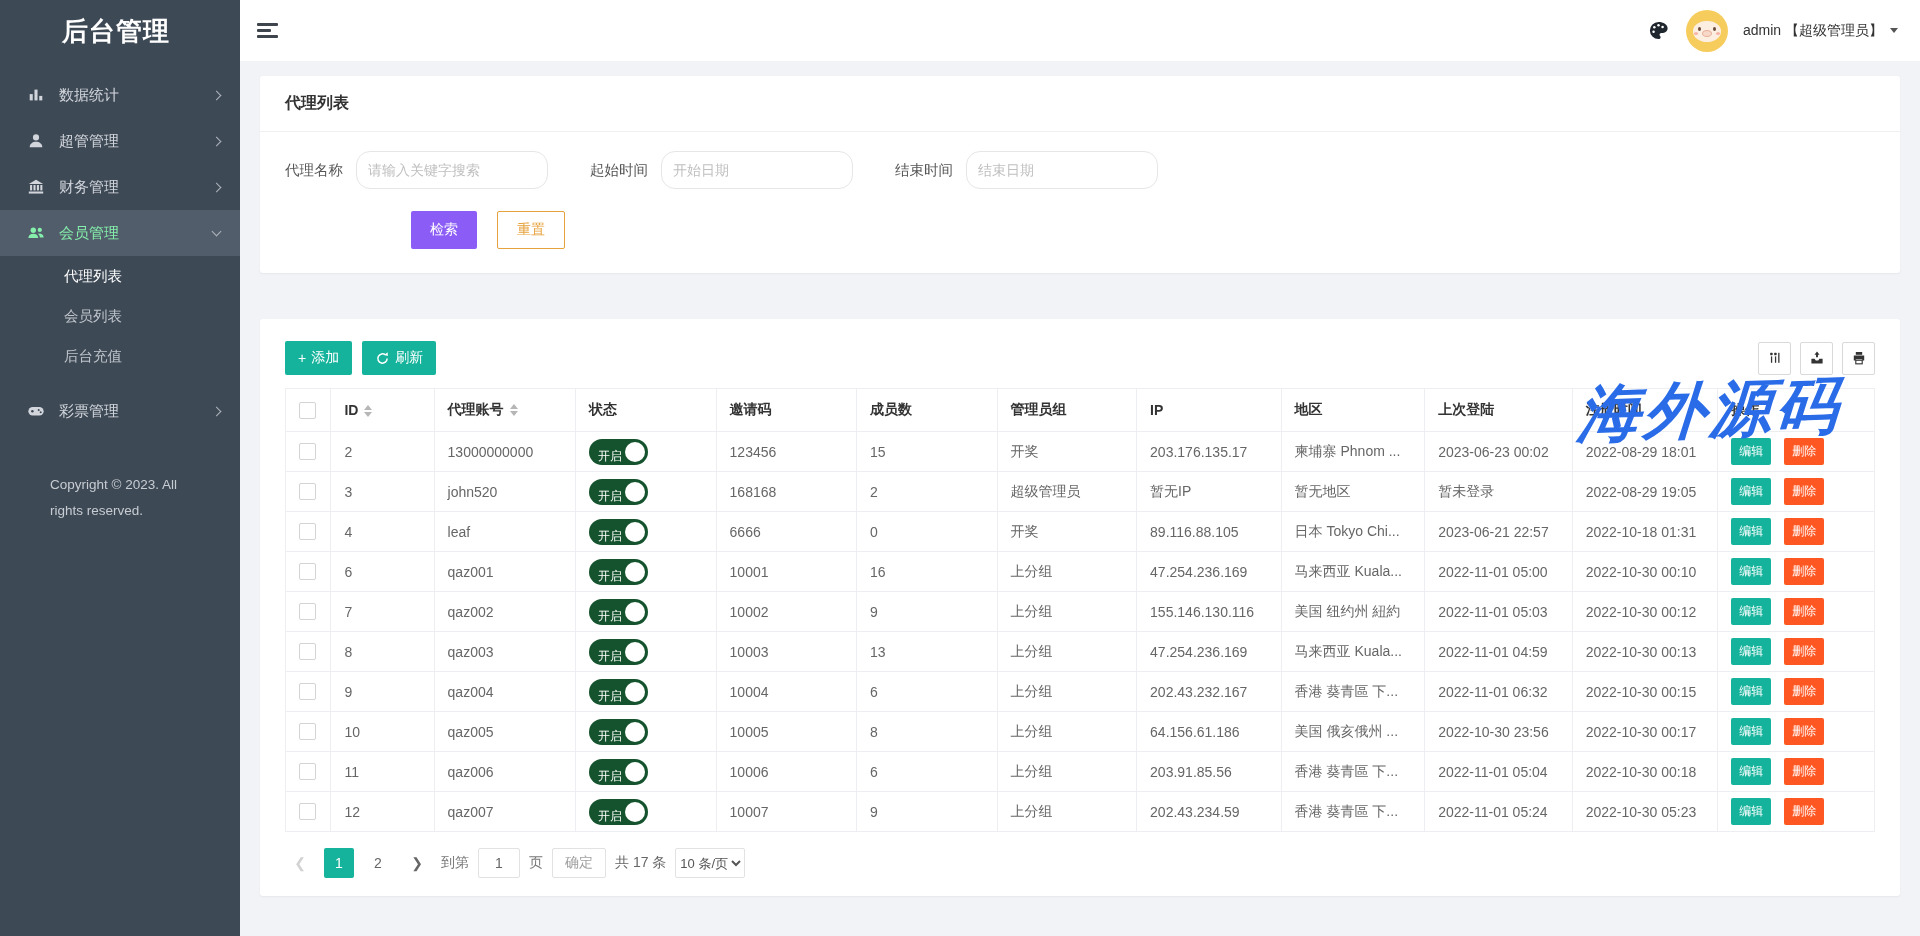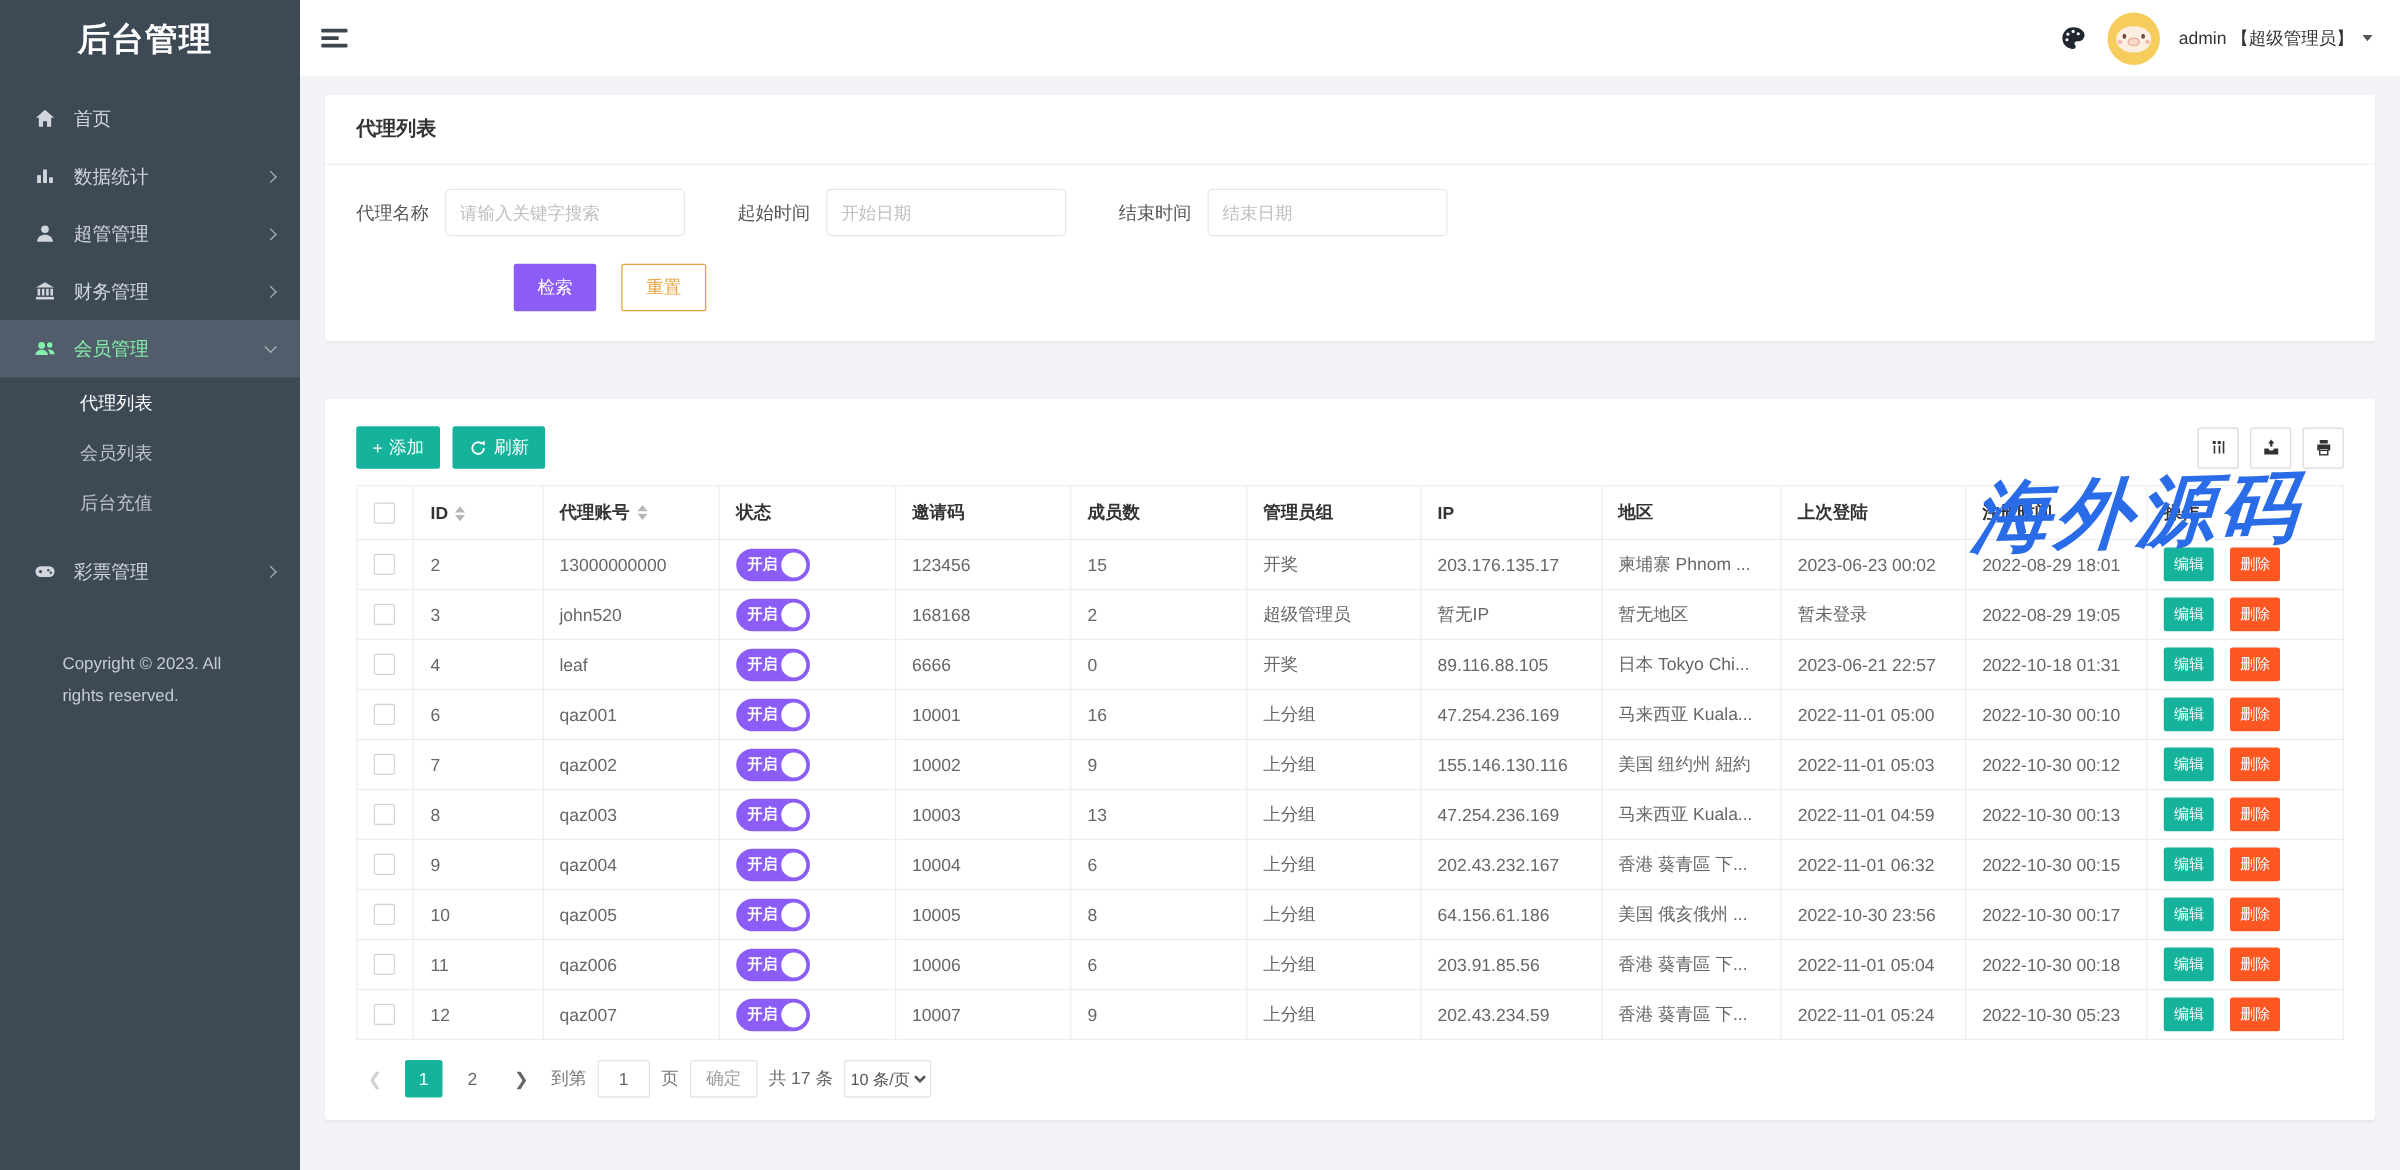--- a/index.html
+++ b/index.html
@@ -42,42 +42,42 @@
   .caret-down { width:0; height:0; border-left:4.5px solid transparent; border-right:4.5px solid transparent; border-top:5.5px solid #555; }
   
   .main { position:absolute; left:240px; top:61px; right:0; bottom:0; background:#f2f3f7; padding:15px 20px; overflow:hidden; }
   .card { background:#fff; border-radius:3px; box-shadow:0 1px 2px rgba(0,0,0,.05); }
   
   .card-title { height:56px; display:flex; align-items:center; padding:0 25px; font-size:16px; font-weight:700; color:#333; border-bottom:1px solid #f0f0f0; }
   .search-body { padding:19px 25px 24px; }
   .form-row { display:flex; align-items:flex-start; }
   .form-field { display:flex; align-items:center; margin-right:42px; }
   .form-field label { font-size:14.5px; color:#555; margin-right:13px; white-space:nowrap; }
-  .form-field input { width:192px; height:38px; border:1px solid #e6e6e6; border-radius:4px; padding:0 11px; font-size:14px; color:#333; outline:none; font-family:inherit; }
+  .form-field input { width:192px; height:38px; border:1px solid #e6e6e6; border-radius:14px; padding:0 11px; font-size:14px; color:#333; outline:none; font-family:inherit; }
   .form-field input::placeholder { color:#bfbfbf; }
   .btn-row { margin-top:22px; padding-left:126px; display:flex; gap:20px; }
   .btn { height:38px; padding:0 19px; border-radius:2px; font-size:14px; cursor:pointer; border:none; font-family:inherit; }
   .btn-search { background:#8b5cf6; color:#fff; }
   .btn-reset { background:#fff; color:#e6a23c; border:1px solid #e6a23c; }
   
   .table-card { margin-top:46px; padding:22px 25px 18px; position:relative; }
   .toolbar { display:flex; align-items:center; margin-bottom:13px; }
   .btn-sm { height:34px; padding:0 13px; background:#16b39c; color:#fff; border:none; border-radius:2px; font-size:14px; cursor:pointer; display:inline-flex; align-items:center; gap:5px; margin-right:10px; font-family:inherit; }
   .tool-icons { margin-left:auto; display:flex; gap:9px; }
   .tool-icon-btn { width:33px; height:33px; border:1px solid #d9d9d9; border-radius:2px; background:#fff; display:flex; align-items:center; justify-content:center; cursor:pointer; color:#333; }
   table { width:100%; border-collapse:collapse; table-layout:fixed; }
   th,td { border:1px solid #edeef1; padding:0 13px; text-align:left; overflow:hidden; white-space:nowrap; text-overflow:ellipsis; }
   th { height:43px; font-size:14px; color:#333; font-weight:700; background:#fff; }
   td { height:40px; font-size:14px; color:#666; }
   .sort { display:inline-flex; flex-direction:column; margin-left:6px; vertical-align:middle; cursor:pointer; }
   .sort i { width:0; height:0; border-left:4.5px solid transparent; border-right:4.5px solid transparent; display:block; }
   .sort .up { border-bottom:5px solid #b6b6b6; margin-bottom:2px; }
   .sort .dn { border-top:5px solid #b6b6b6; }
   input[type="checkbox"].cb { appearance:none; -webkit-appearance:none; width:17px; height:17px; border:1px solid #d4d4d4; border-radius:2px; background:#fff; cursor:pointer; vertical-align:middle; }
-  .toggle { width:59px; height:26px; border-radius:13px; background:#8b5cf6; color:#fff; font-size:12px; display:inline-flex; align-items:center; padding-left:9px; position:relative; cursor:pointer;font-weight:bold; }
+  .toggle { width:59px; height:26px; border-radius:13px; background:#14532d; color:#fff; font-size:12px; display:inline-flex; align-items:flex-end; padding-left:9px; position:relative; cursor:pointer; }
   .toggle .knob { position:absolute; right:3px; top:3px; width:20px; height:20px; background:#fff; border-radius:50%; }
   .act-btn { display:inline-block; padding:5px 8px; border-radius:2px; color:#fff; font-size:12px; cursor:pointer; border:none; font-family:inherit; }
   .act-edit { background:#16b39c; margin-right:9px; }
   .act-del { background:#ff5722; }
   
   .pager { display:flex; align-items:center; margin-top:16px; gap:9px; font-size:14px; color:#666; }
   .pg { min-width:30px; height:30px; display:inline-flex; align-items:center; justify-content:center; cursor:pointer; border-radius:2px; padding:0 6px; }
   .pg.arrow-prev { color:#d2d2d2; }
   .pg.arrow-next { color:#666; }
   .pg.active { background:#16b39c; color:#fff; }
@@ -91,26 +91,20 @@
     font-family:"DejaVu Serif", serif; font-style:italic; font-weight:700; font-size:62px;
     color:#2a6ce8; letter-spacing:4px; white-space:nowrap; transform:rotate(-2deg) skewX(-6deg); }
 </style>
 </head>
 <body>
 
 <aside class="sidebar">
   <div class="logo">后台管理</div>
   <nav class="menu">
 
-    <div class="menu-item">
-      <svg viewBox="0 0 20 20" fill="currentColor">
-          <path d="M10 2 L18 9 H15.5 V17 H11.8 V12.3 H8.2 V17 H4.5 V9 H2 Z"></path>
-        </svg>
-      <span>首页</span>
-    </div>
 
     <div class="menu-item">
       <svg viewBox="0 0 20 20" fill="currentColor">
           <rect x="3" y="9" width="3.4" height="7"></rect>
           <rect x="8.3" y="4" width="3.4" height="12"></rect>
           <rect x="13.6" y="11" width="3.4" height="5"></rect>
         </svg>
       <span>数据统计</span>
       <i class="chev right"></i>
     </div>

